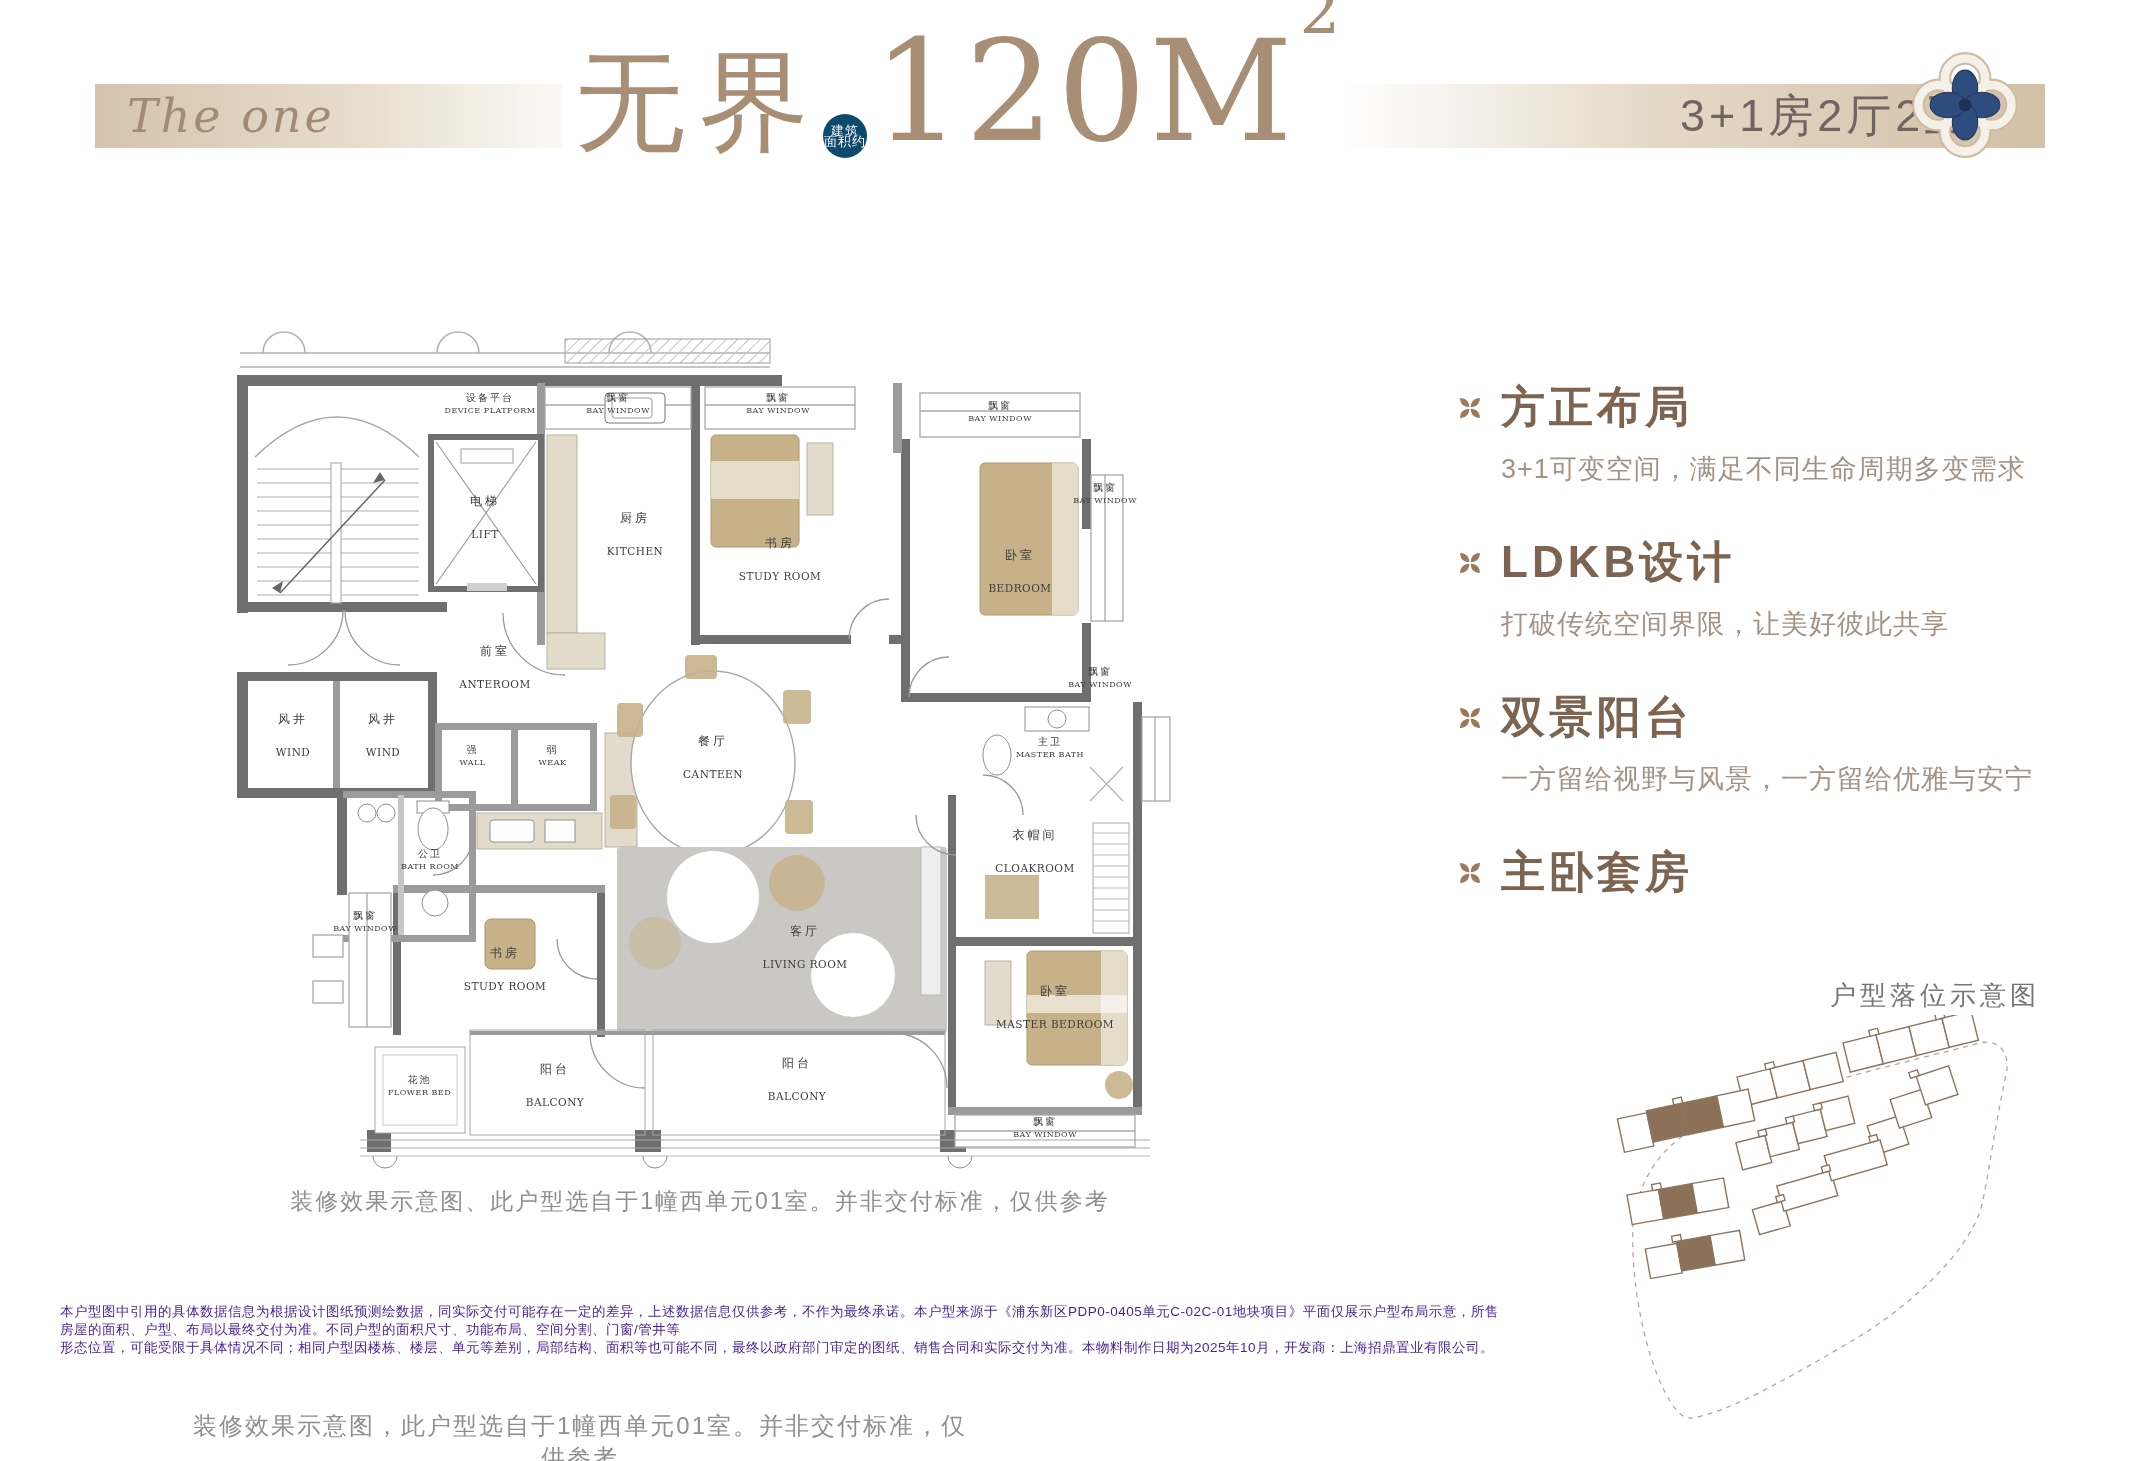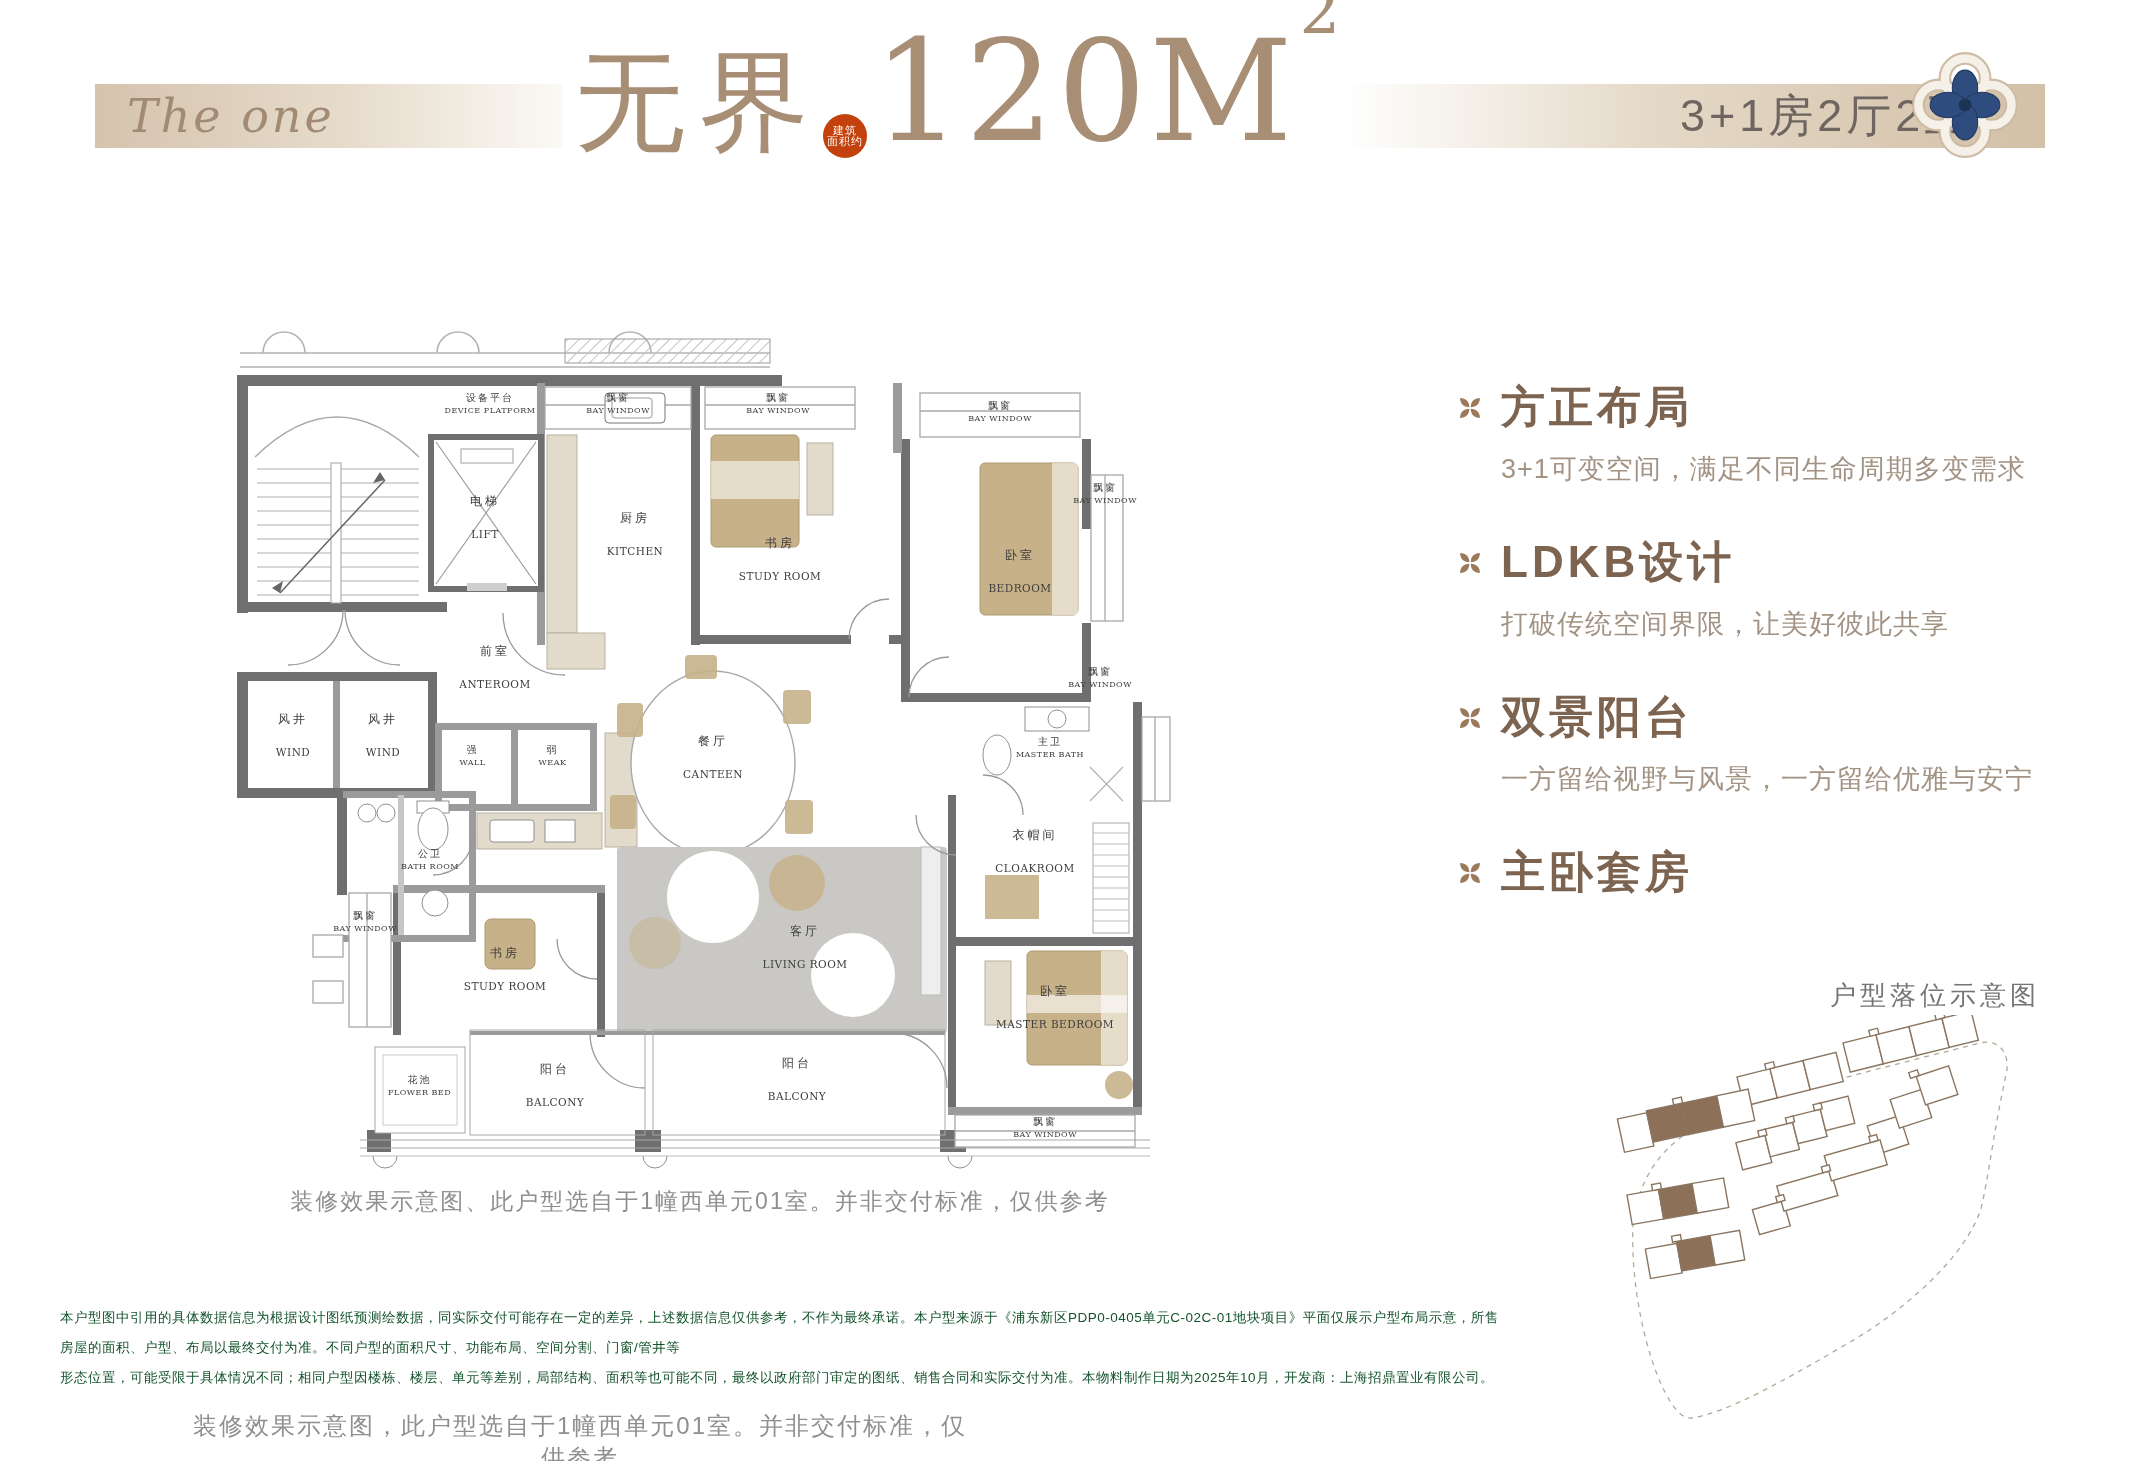--- a/index.html
+++ b/index.html
@@ -8,23 +8,23 @@
 
   
   .banner-left{position:absolute;left:95px;top:84px;width:467px;height:64px;
         background:linear-gradient(90deg,#d5c3ad 0%,#e7dccc 55%,#fbf9f5 100%);
         display:flex;align-items:center;padding-left:32px;box-sizing:border-box;}
   .brand-logo{font-family:"DejaVu Serif",serif;font-style:italic;color:#a28b74;
         font-size:46px;letter-spacing:3px;}
   .main-title{position:absolute;left:575px;top:22px;display:flex;align-items:baseline;
         color:#a78e74;font-family:"DejaVu Serif",serif;}
   .t-cn{font-size:110px;letter-spacing:14px;line-height:1.25;}
-  .t-badge{width:44px;height:44px;border-radius:50%;background:#c2410c;color:#fdfaf5;
+  .t-badge{width:44px;height:44px;border-radius:50%;background:#0c4a6e;color:#fdfaf5;
         display:flex;flex-direction:column;align-items:center;justify-content:center;
-        font-size:11px;line-height:11px;align-self:flex-end;margin:0 6px 14px 0;
+        font-size:13px;line-height:11px;align-self:flex-end;margin:0 6px 14px 0;
         font-family:"Liberation Sans",sans-serif;letter-spacing:1px;text-align:left;}
   .t-num{font-size:140px;line-height:1;letter-spacing:3px;}
   .t-sup{font-size:64px;vertical-align:super;position:relative;top:-58px;margin-left:4px;}
   .banner-right{position:absolute;left:1345px;top:84px;width:700px;height:64px;
         background:linear-gradient(90deg,rgba(251,249,245,0) 0%,#e4d8c6 45%,#d3c0a8 100%);}
   .spec-text{position:absolute;left:335px;top:0;height:64px;line-height:64px;
         font-size:45px;color:#6e6560;letter-spacing:4px;}
   .flower-logo{position:absolute;left:1910px;top:50px;width:110px;height:110px;}
 
   
@@ -46,22 +46,22 @@
   .f-desc{font-size:27px;color:#a29384;letter-spacing:1px;margin:14px 0 0 46px;}
 
   
   .site-plan-label{position:absolute;left:1830px;top:978px;font-size:26px;color:#757575;
         letter-spacing:4px;}
   .site-plan{position:absolute;left:1585px;top:1015px;width:520px;height:410px;}
 
   
   .plan-caption{position:absolute;left:185px;top:1186px;width:1030px;text-align:center;
         font-size:23px;color:#8f8f8f;letter-spacing:2px;}
-  .disclaimer{position:absolute;left:60px;top:1303px;width:1440px;color:#14532d;
-        font-size:13.5px;line-height:30px;letter-spacing:0.5px;}
+  .disclaimer{position:absolute;left:60px;top:1303px;width:1440px;color:#4c1d95;
+        font-size:13.5px;line-height:18px;letter-spacing:0.5px;}
   .footer-caption{position:absolute;left:180px;top:1410px;width:800px;text-align:center;
         font-size:24px;color:#8f8f8f;letter-spacing:2px;}
 </style>
 </head>
 <body>
 
 <div class="page">
 
   <div class="banner-left">
     <span class="brand-logo">The one</span>

